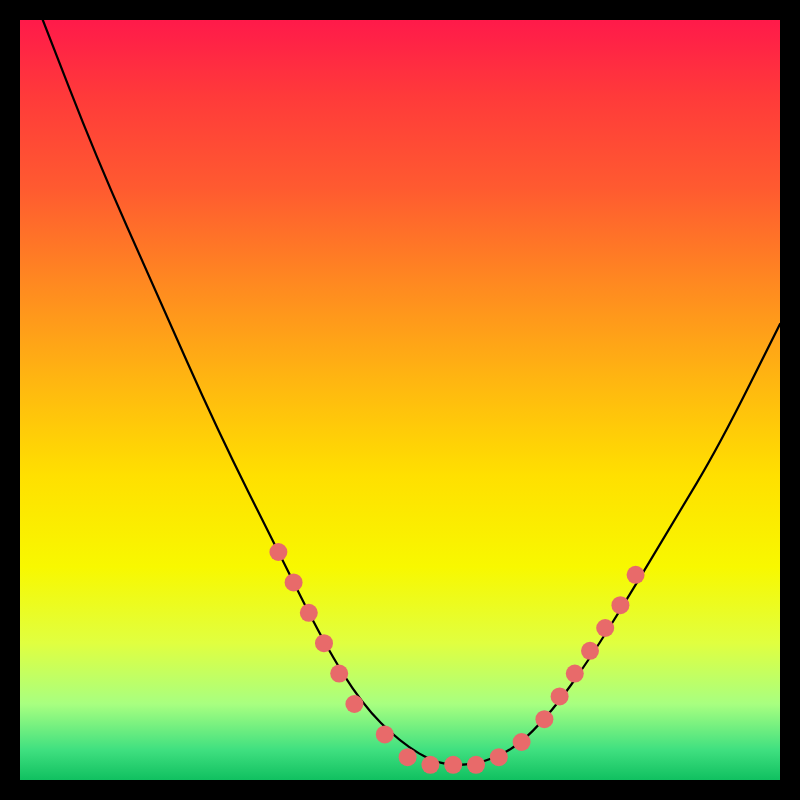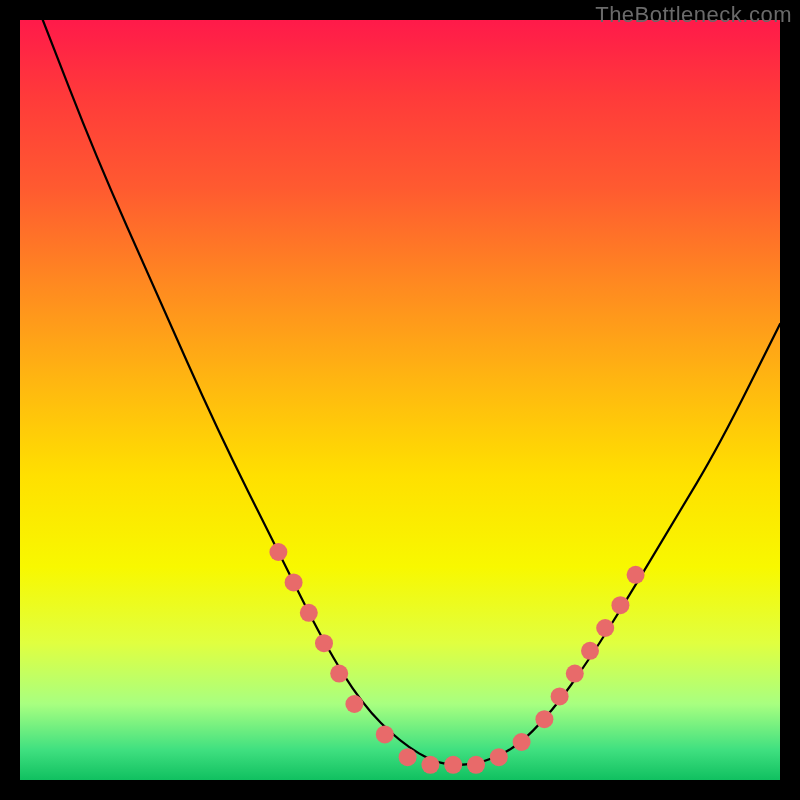--- a/index.html
+++ b/index.html
@@ -67,21 +67,20 @@
   .marker {
     fill: #e86a6a;
     stroke: none;
   }
 </style>
 </head>
 <body>
 
 <div class="frame">
 
-  <div class="watermark">TheBottleneck.com</div>
 
   <div class="plot-area">
     <svg class="curve" viewBox="0 0 760 760" preserveAspectRatio="none">
       <path id="curve-path" class="curve-path" d="M 22.8 0.0 Q 22.8 0.0 49.4 68.4 Q 76.0 136.8 106.4 205.2 Q 136.8 273.6 167.2 342.0 Q 197.6 410.4 228.0 471.2 Q 258.4 532.0 281.2 577.6 Q 304.0 623.2 323.0 653.6 Q 342.0 684.0 361.0 703.0 Q 380.0 722.0 399.0 733.4 Q 418.0 744.8 437.0 744.8 Q 456.0 744.8 475.0 737.2 Q 494.0 729.6 513.0 710.6 Q 532.0 691.6 551.0 665.0 Q 570.0 638.4 589.0 608.0 Q 608.0 577.6 630.8 539.6 Q 653.6 501.6 676.4 463.6 Q 699.2 425.6 729.6 364.8 T 760.0 304.0"></path>
       <g id="marker-group">
           <circle cx="258.4" cy="532.0" r="9" class="marker"></circle>
           <circle cx="273.6" cy="562.4" r="9" class="marker"></circle>
           <circle cx="288.8" cy="592.8" r="9" class="marker"></circle>
           <circle cx="304.0" cy="623.2" r="9" class="marker"></circle>
           <circle cx="319.2" cy="653.6" r="9" class="marker"></circle>

